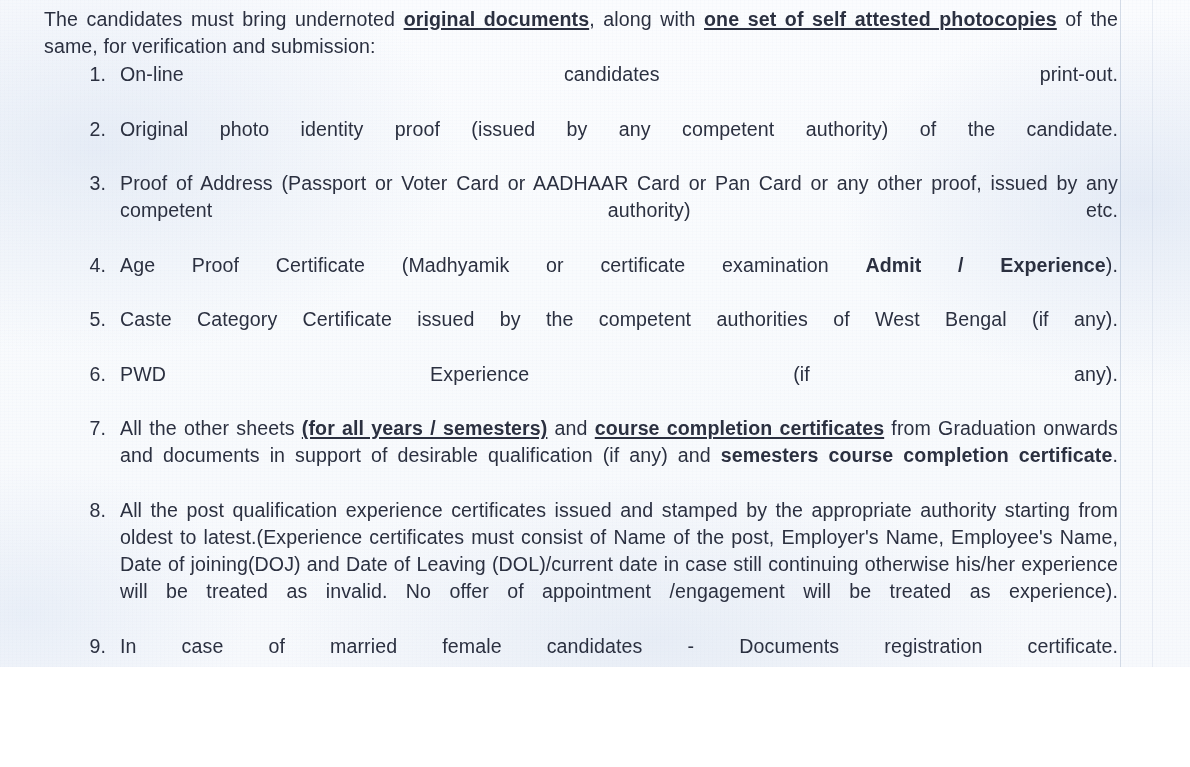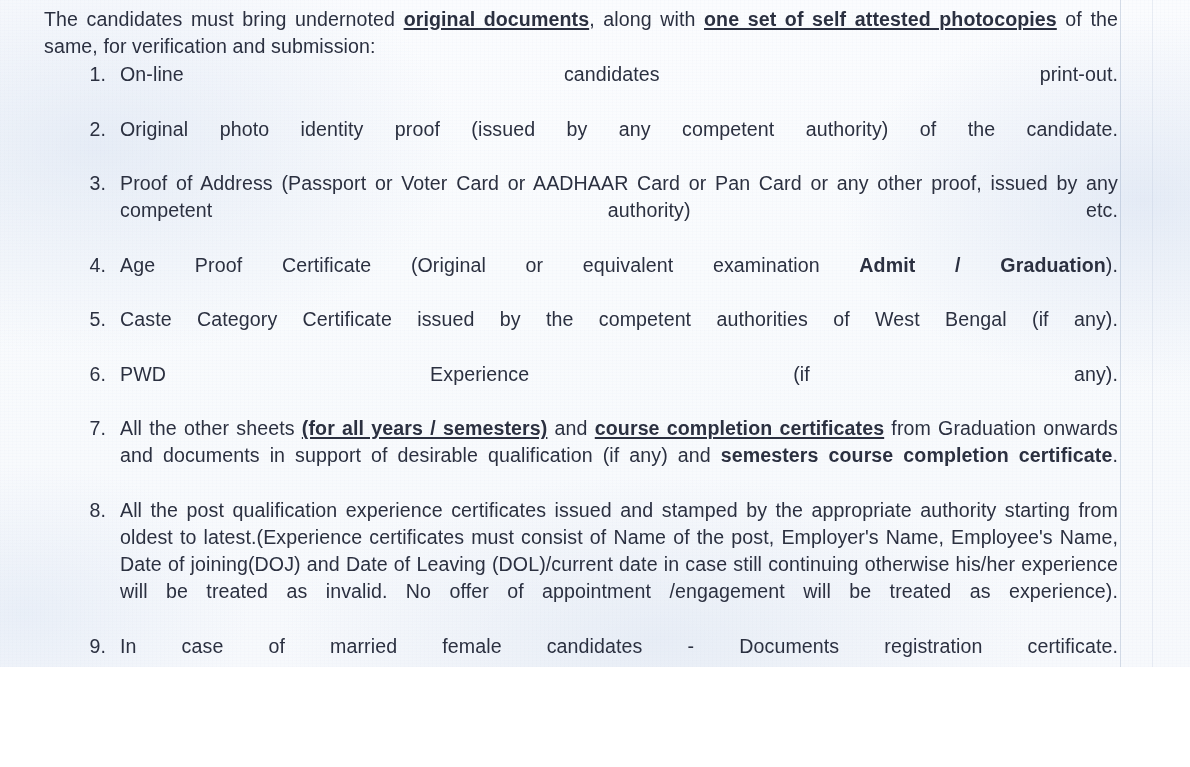--- a/index.html
+++ b/index.html
@@ -144,21 +144,21 @@
         <span class="txt">Original photo identity proof (issued by any competent authority) of the candidate.</span>
       </li>
 
       <li>
         <span class="num">3.</span>
         <span class="txt">Proof of Address (Passport or Voter Card or AADHAAR Card or Pan Card or any other proof, issued by any competent authority) etc.</span>
       </li>
 
       <li>
         <span class="num">4.</span>
-        <span class="txt"><span>Age Proof Certificate (Original or equivalent examination </span><b>Admit / Graduation</b><span>).</span></span>
+        <span class="txt"><span>Age Proof Certificate (Madhyamik or certificate examination </span><b>Admit / Experience</b><span>).</span></span>
       </li>
 
       <li>
         <span class="num">5.</span>
         <span class="txt">Caste Category Certificate issued by the competent authorities of West Bengal (if any).</span>
       </li>
 
       <li>
         <span class="num">6.</span>
         <span class="txt">PWD Experience (if any).</span>

